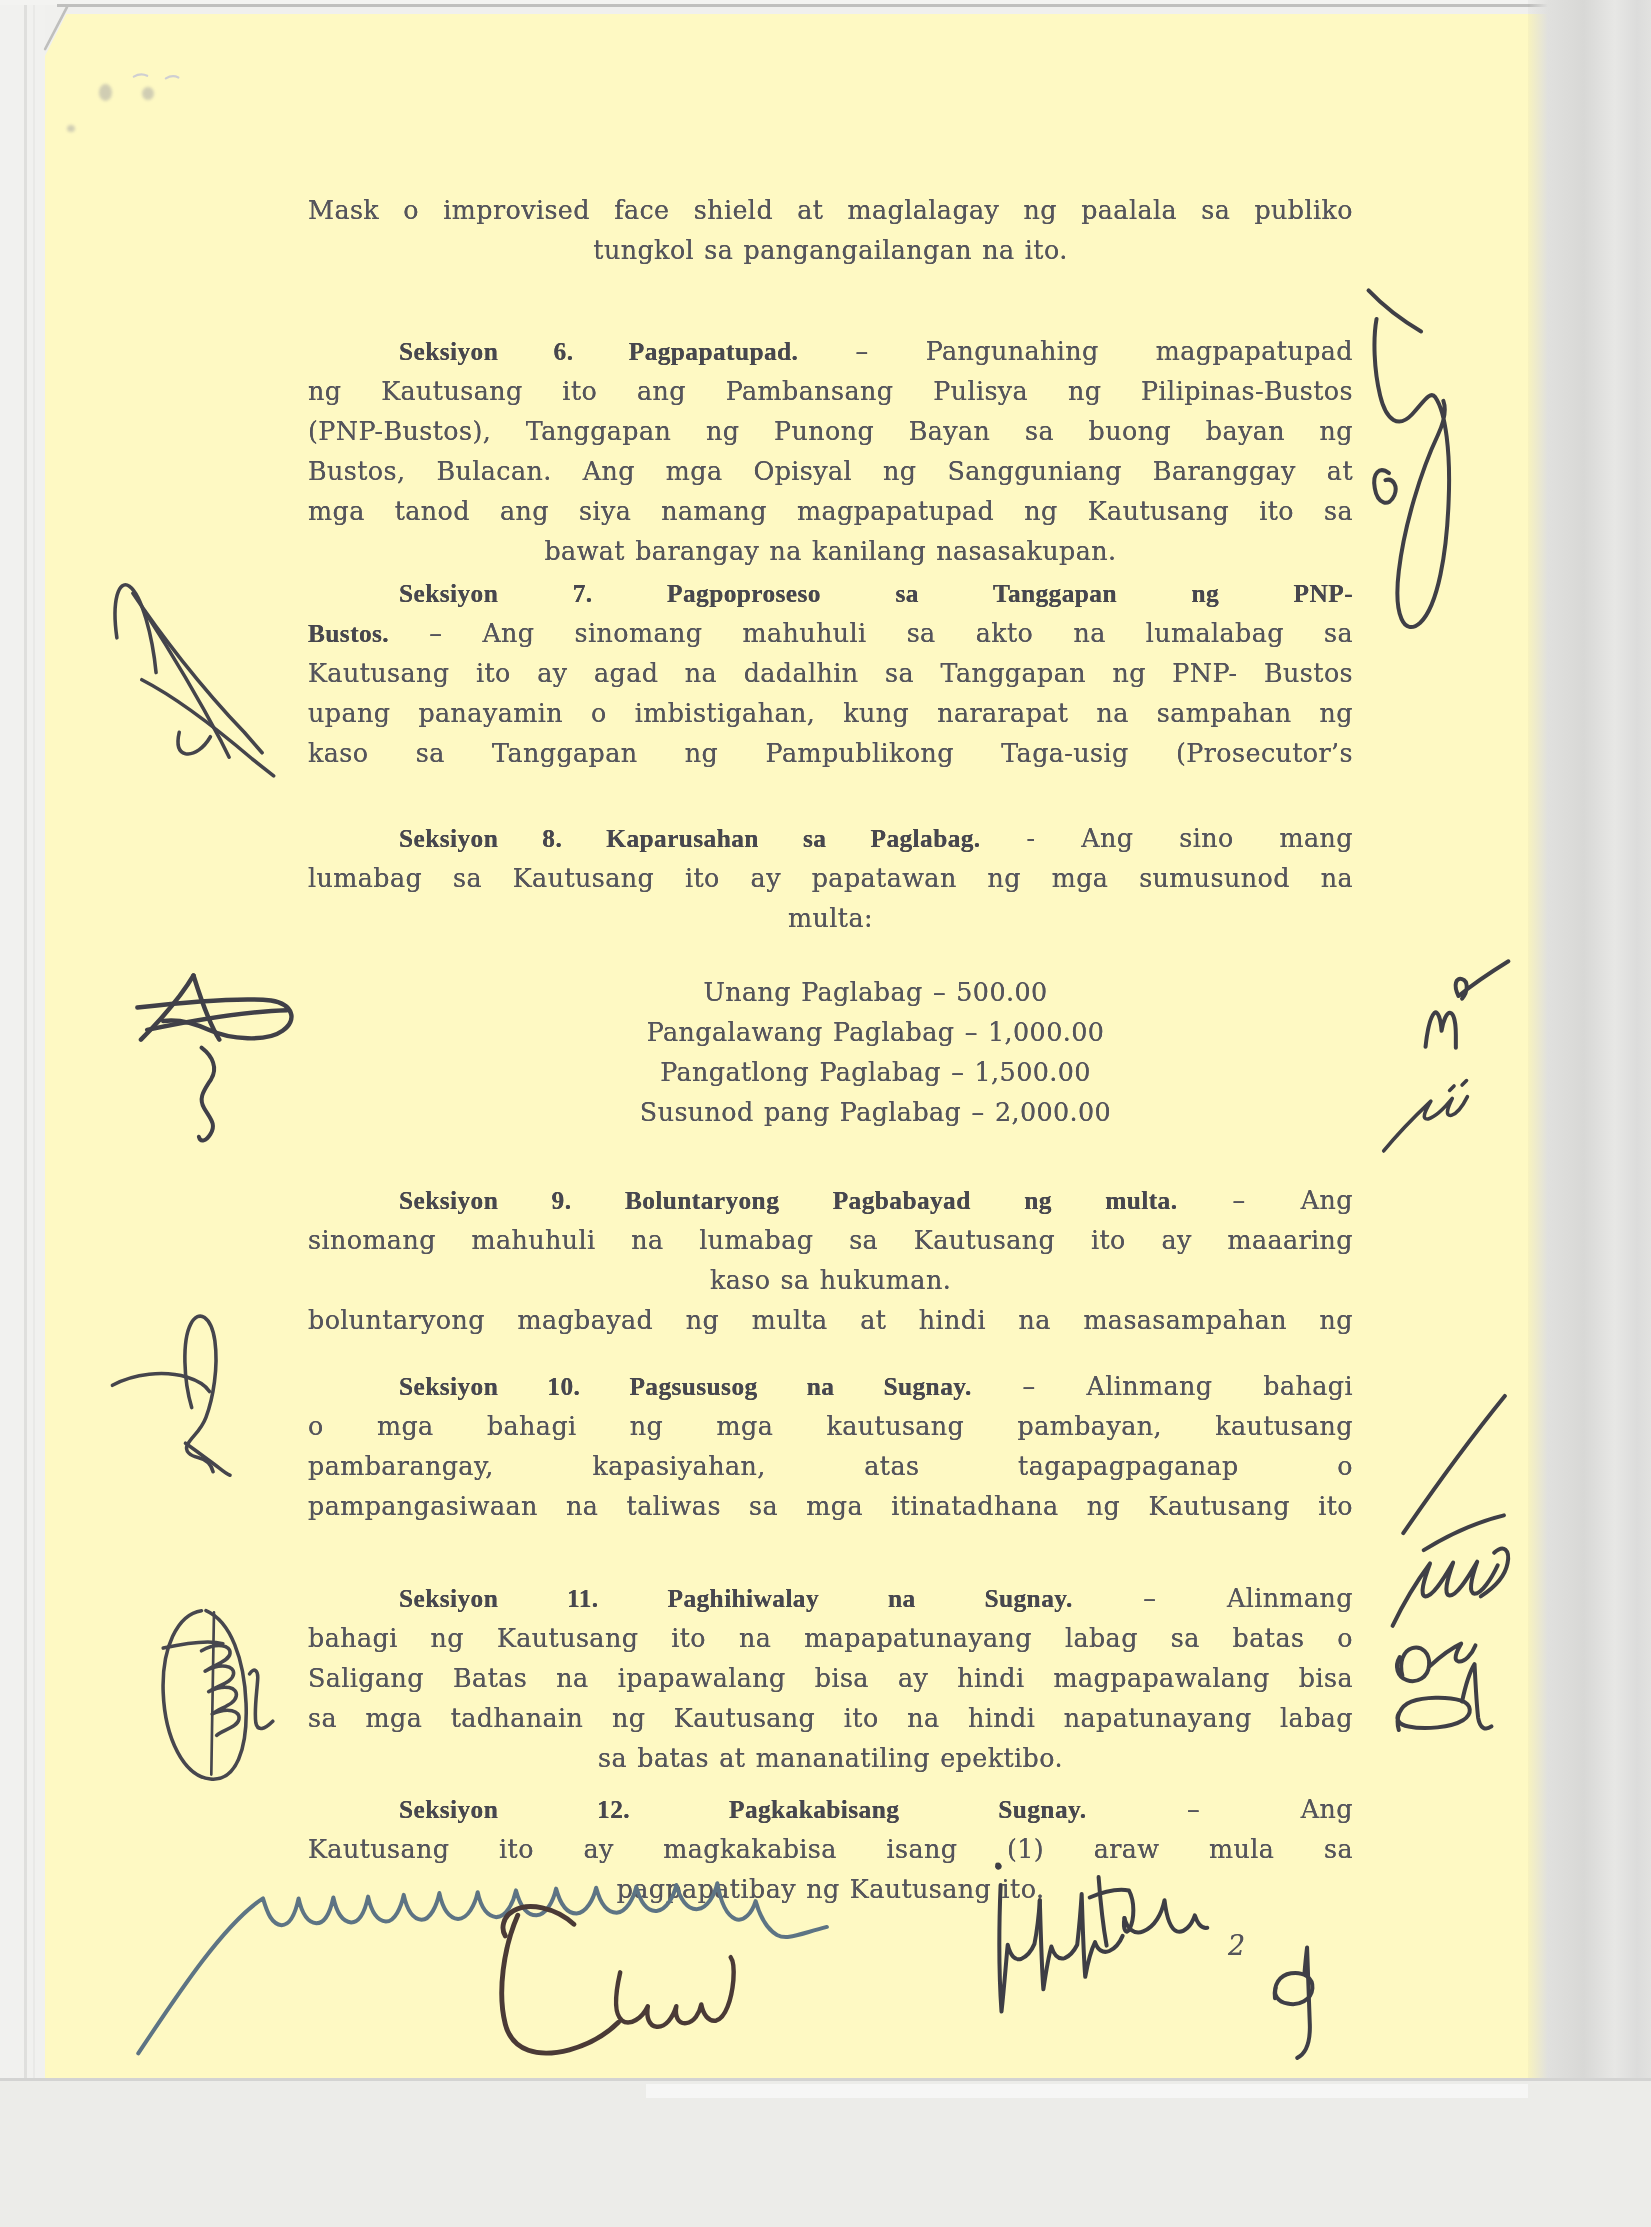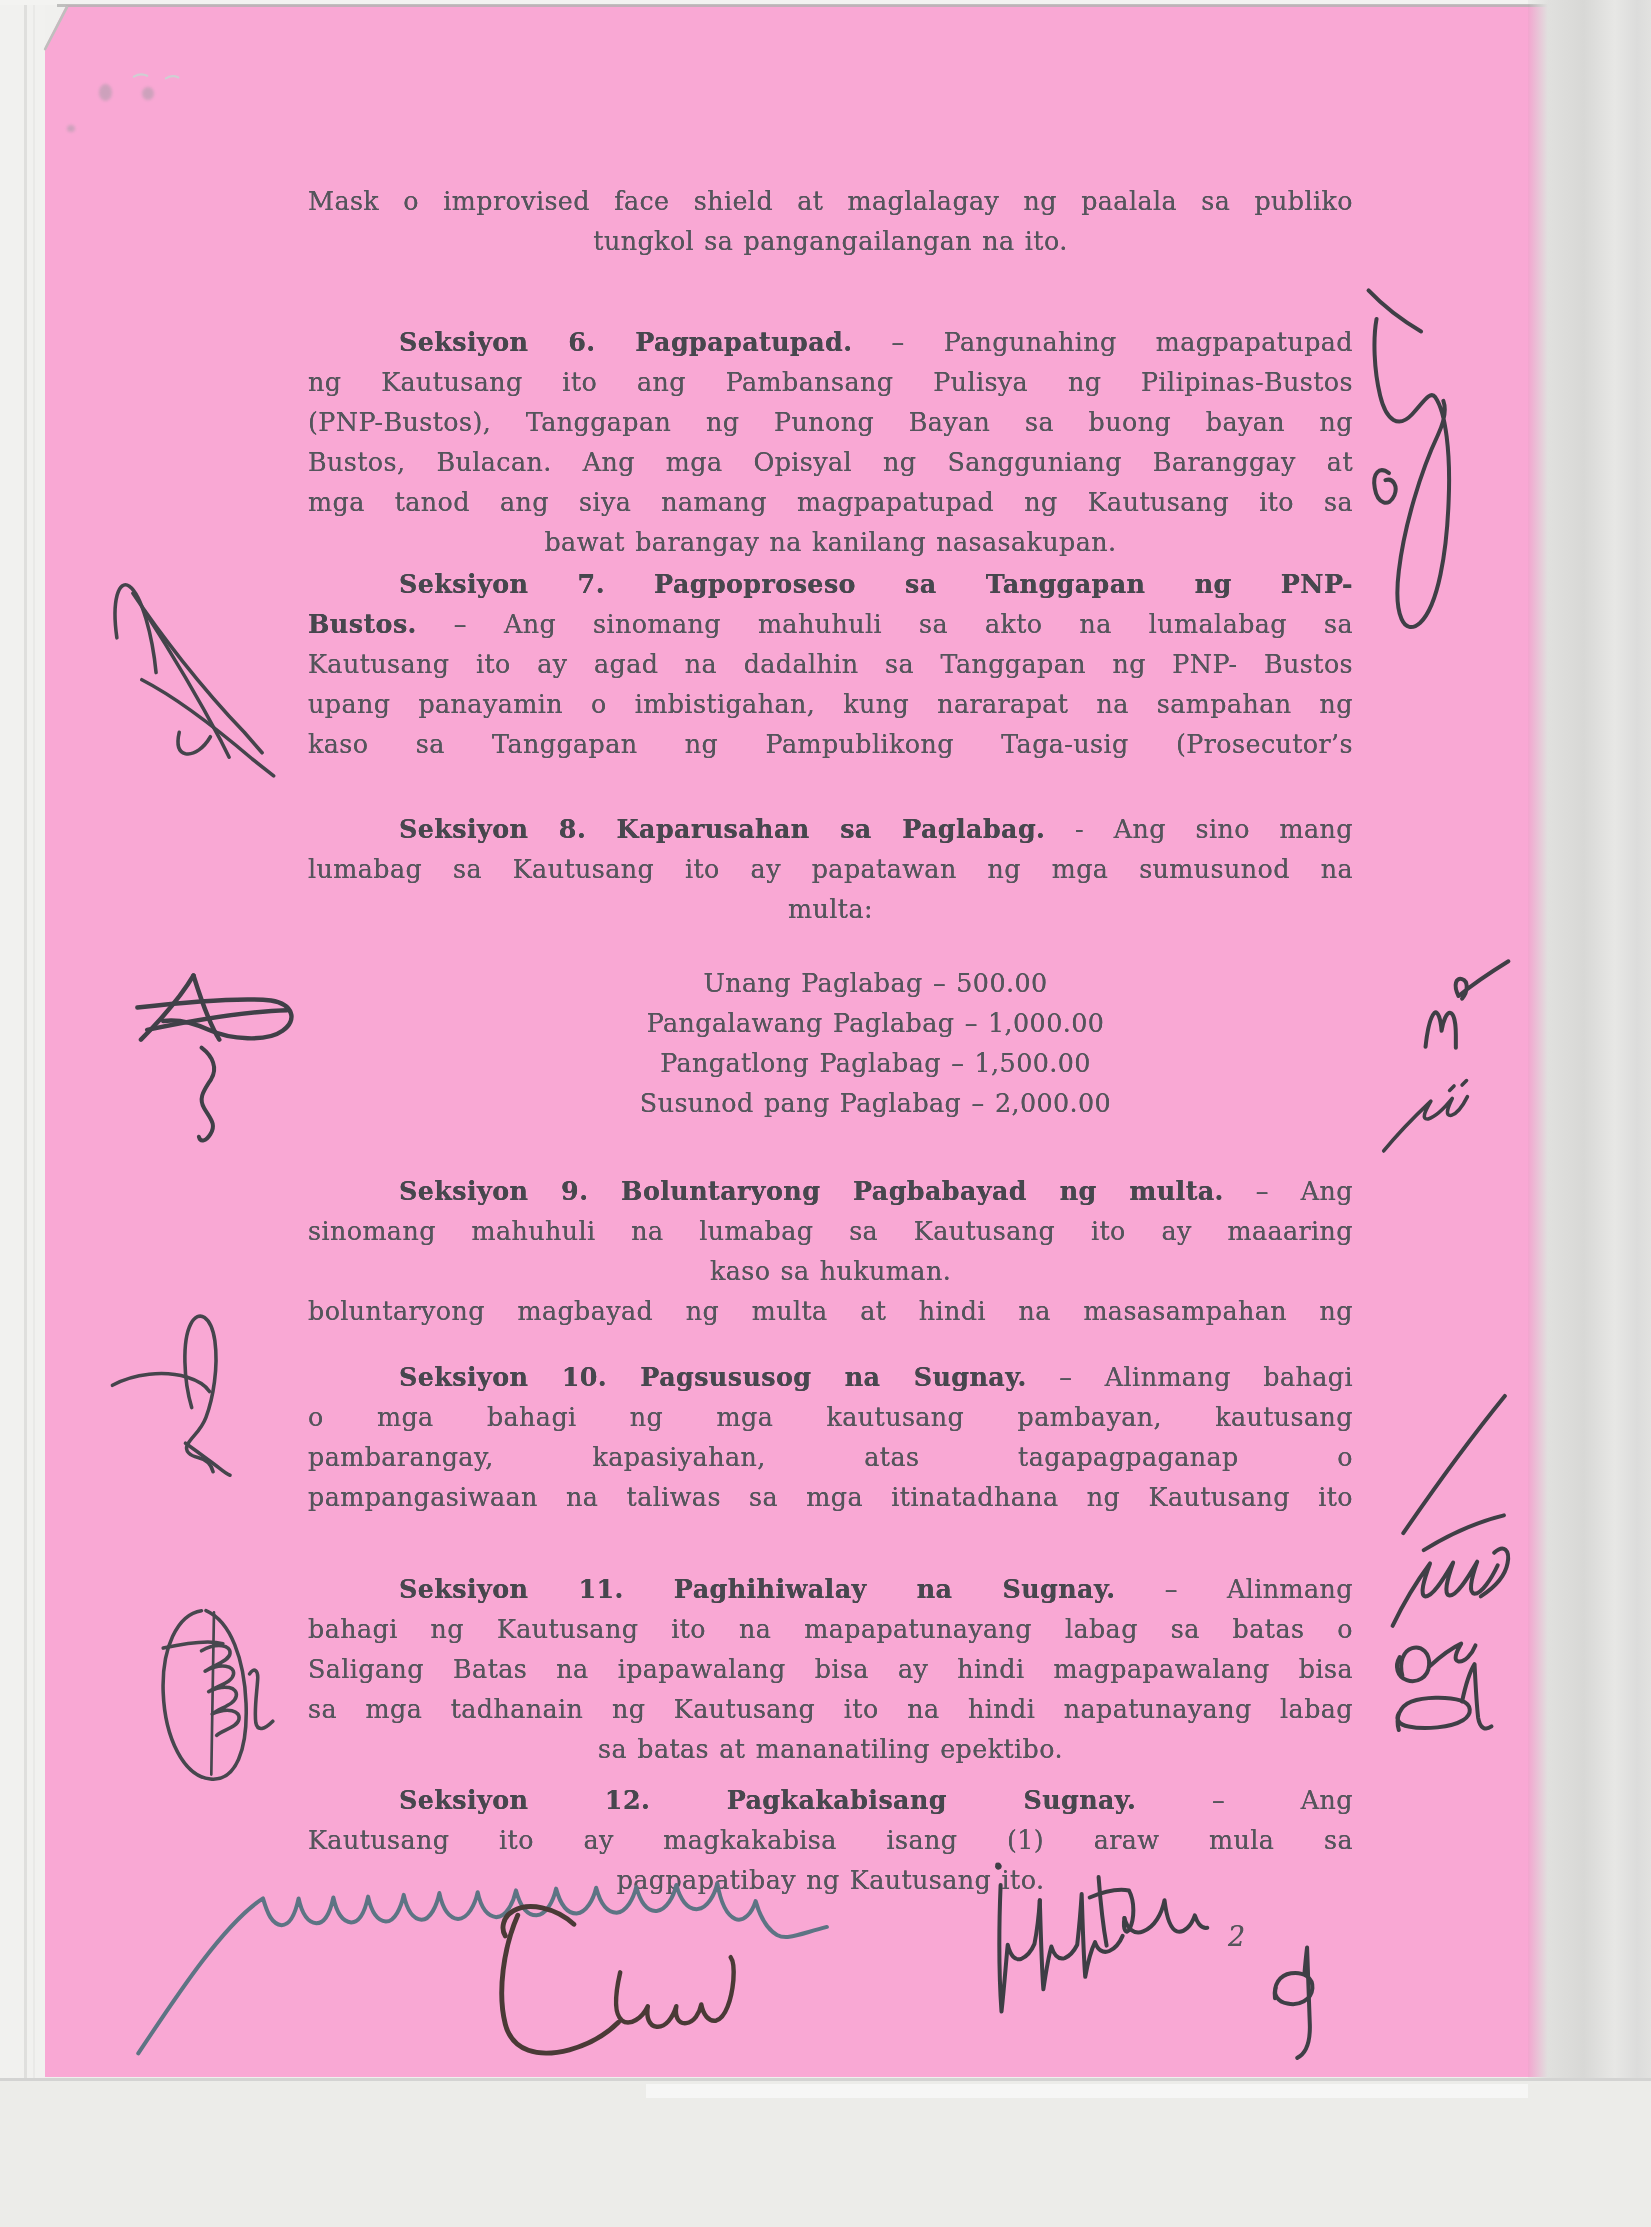--- a/index.html
+++ b/index.html
@@ -17,40 +17,40 @@
   .right-band{
     position:absolute;left:1528px;top:0;width:124px;height:2261px;
     background:linear-gradient(90deg, rgba(120,120,118,0.05) 0%, #e0e0de 16%, #d8d8d6 45%, #e7e7e5 70%, #dcdcdb 88%, #e2e2e0 100%);
   }
   .bottom-band{position:absolute;left:0;top:2078px;width:1652px;height:183px;background:#ecece9;}
   .bottom-band .shadow{position:absolute;left:0;top:0;width:1652px;height:2.7px;background:#c9c9c7;opacity:.7;}
   .bottom-band .lighter{position:absolute;left:646px;top:6.2px;width:882px;height:13.4px;background:rgba(255,255,255,0.55);}
 
   
   .page{
-    position:absolute;left:45px;top:5px;width:1607px;height:2072px;
-    background:#f9a8d4;
+    position:absolute;left:45px;top:14px;width:1607px;height:2072px;
+    background:#fef9c3;
     clip-path:polygon(21.4px 0px, 1607px 0px, 1607px 2072px, 0px 2072px, 0px 42px);
   }
 
   
   .smudge{position:absolute;background:#9a9aa0;border-radius:50%;filter:blur(1.8px);opacity:.45;}
   .sm1{left:99px;top:84px;width:13.4px;height:17px;}
   .sm2{left:142px;top:87px;width:11.6px;height:13.4px;}
   .sm3{left:67px;top:125px;width:8px;height:7.1px;}
 
   
   .doc{position:absolute;left:263px;top:0;width:1045px;color:#55555c;
        text-shadow:0 0 0.4px currentColor;}
   .para{position:absolute;left:0;width:1045px;}
   .line{height:40px;line-height:40px;font-size:25.4px;letter-spacing:0.4px;word-spacing:1.8px;overflow:hidden;}
   .line.justify{text-align:justify;}
   .line.justify::after{content:"";display:inline-block;width:100%;height:0;}
   .line.flush{text-align:center;}
-  .seg-b{font-weight:700;color:#47474e;}
+  .seg-b{font-weight:700;color:#47474e;font-family:Liberation Serif, serif;}
   .indent .line:first-child{text-indent:91px;}
   .p-mask{top:176px;}
   .p-s6{top:317px;}
   .p-s7{top:559px;}
   .p-s8{top:804px;}
   .p-fines{top:958px;left:91px;width:953px;}
   .p-s9{top:1166px;}
   .p-s10{top:1352px;}
   .p-s11{top:1564px;}
   .p-s12{top:1775px;}

